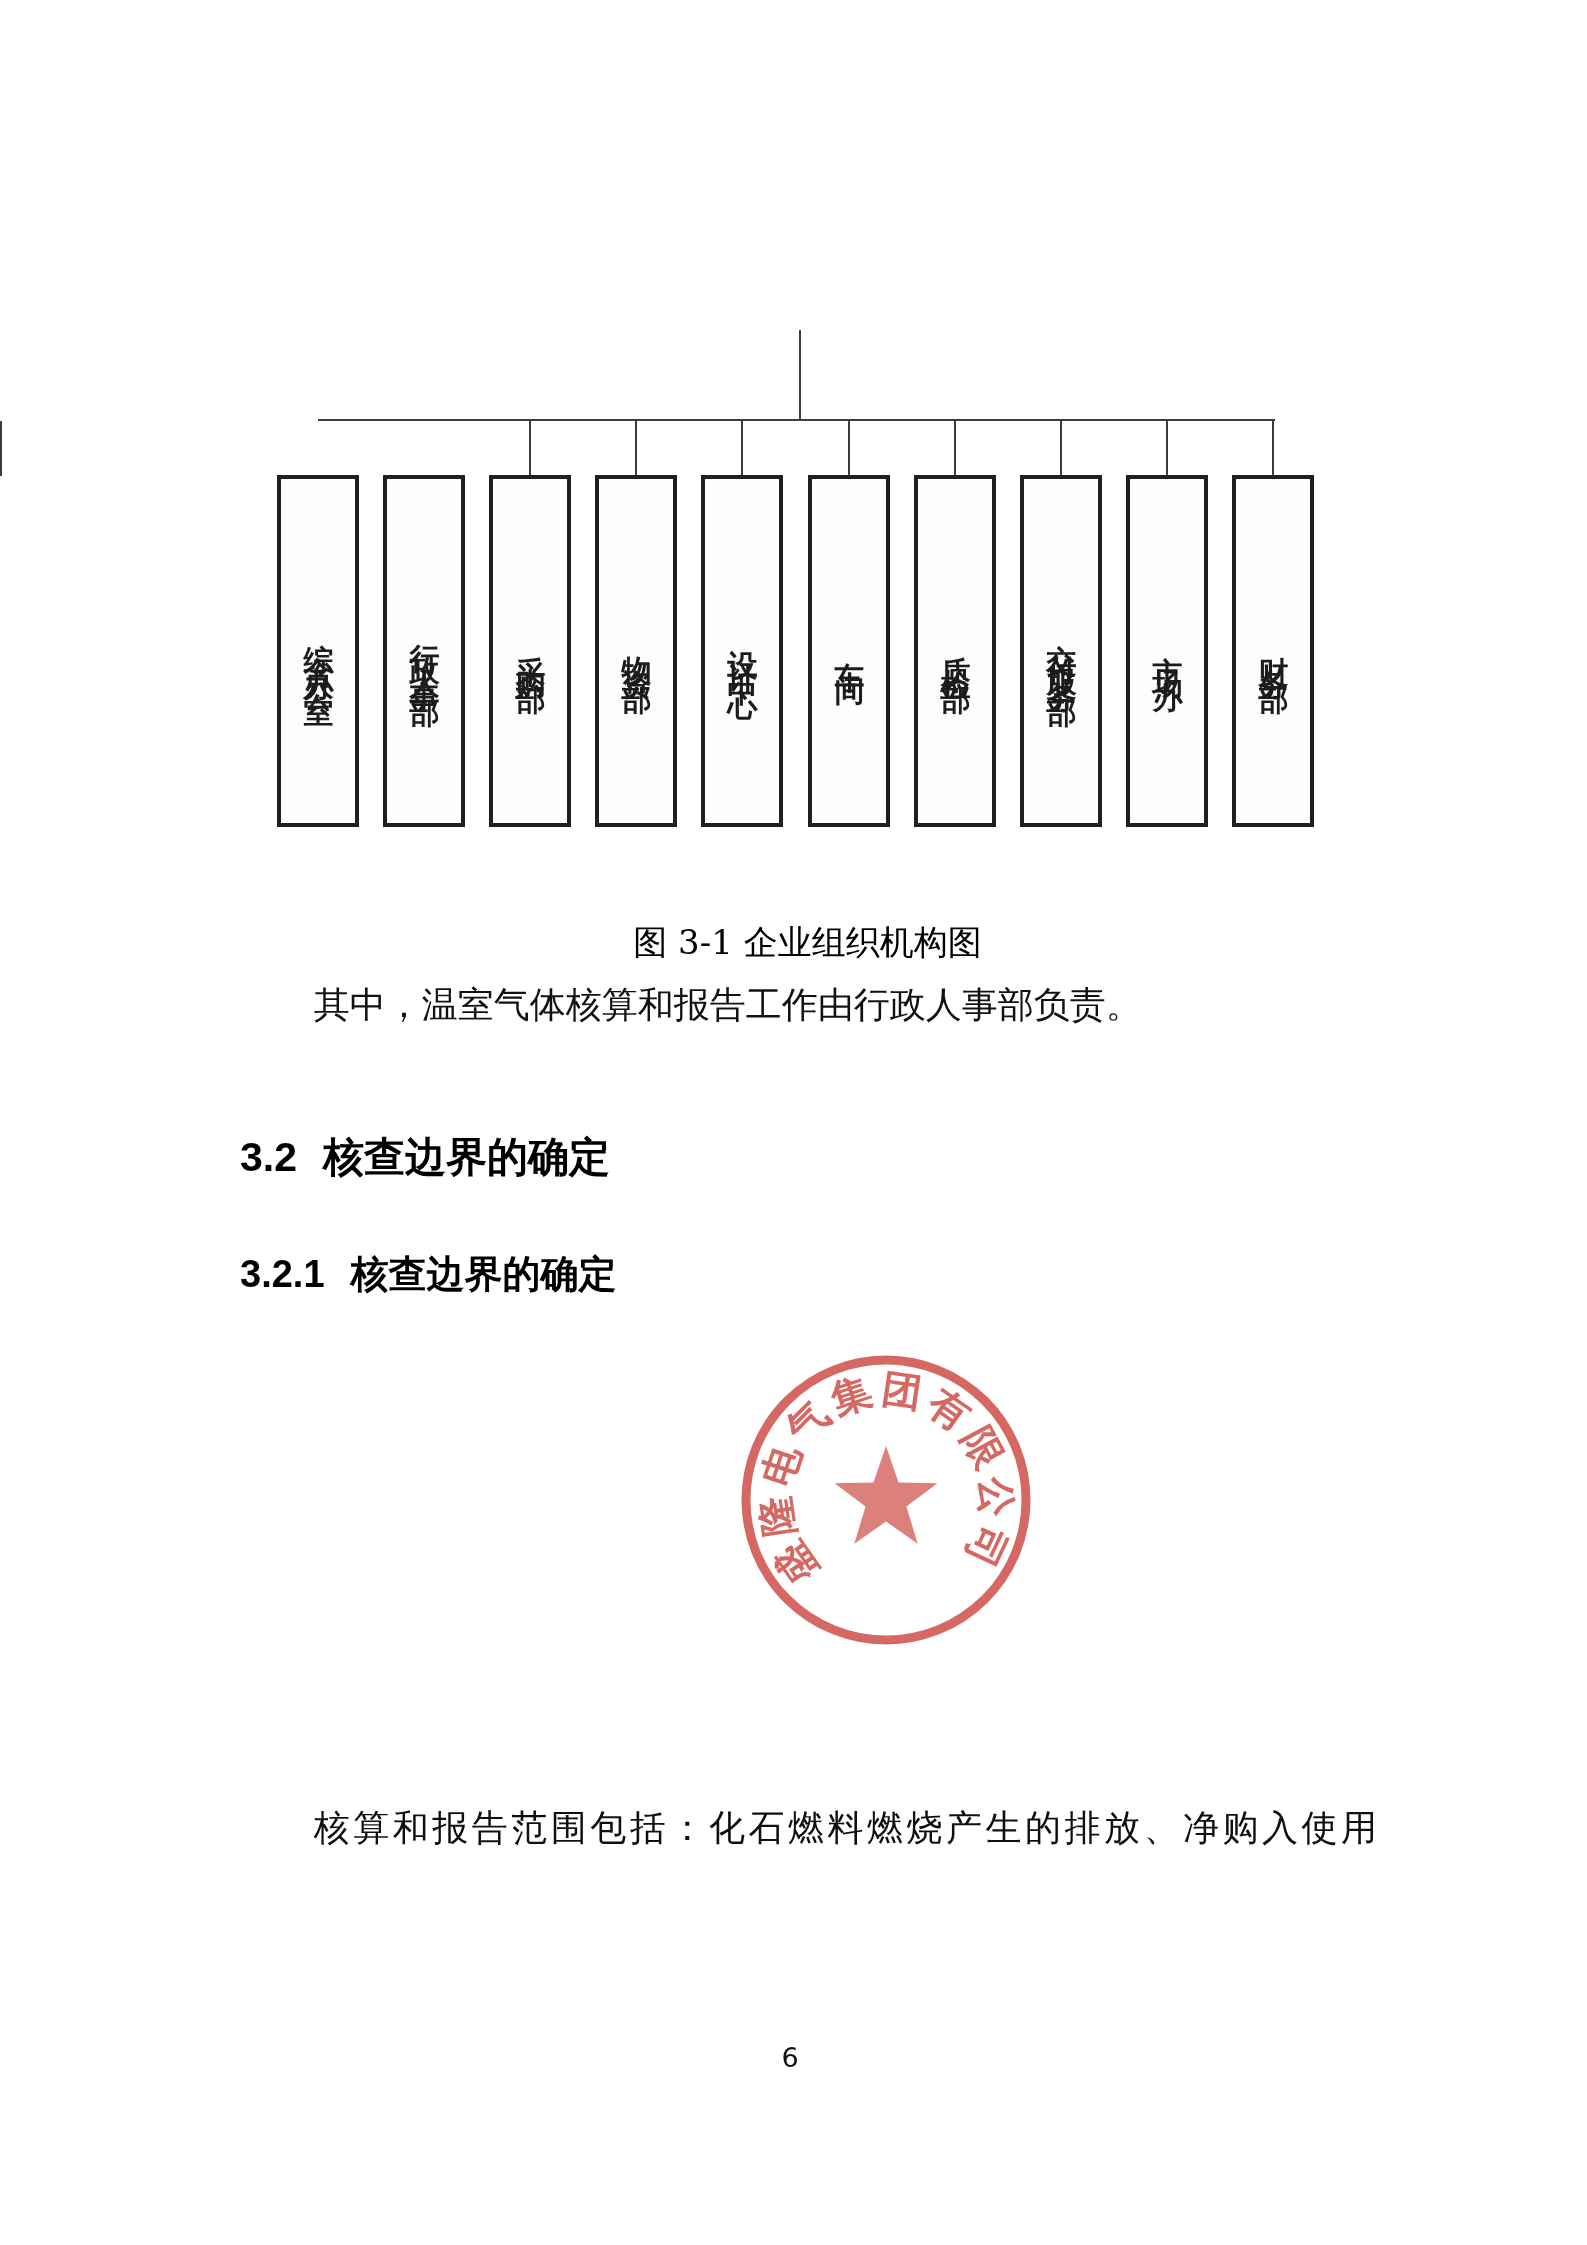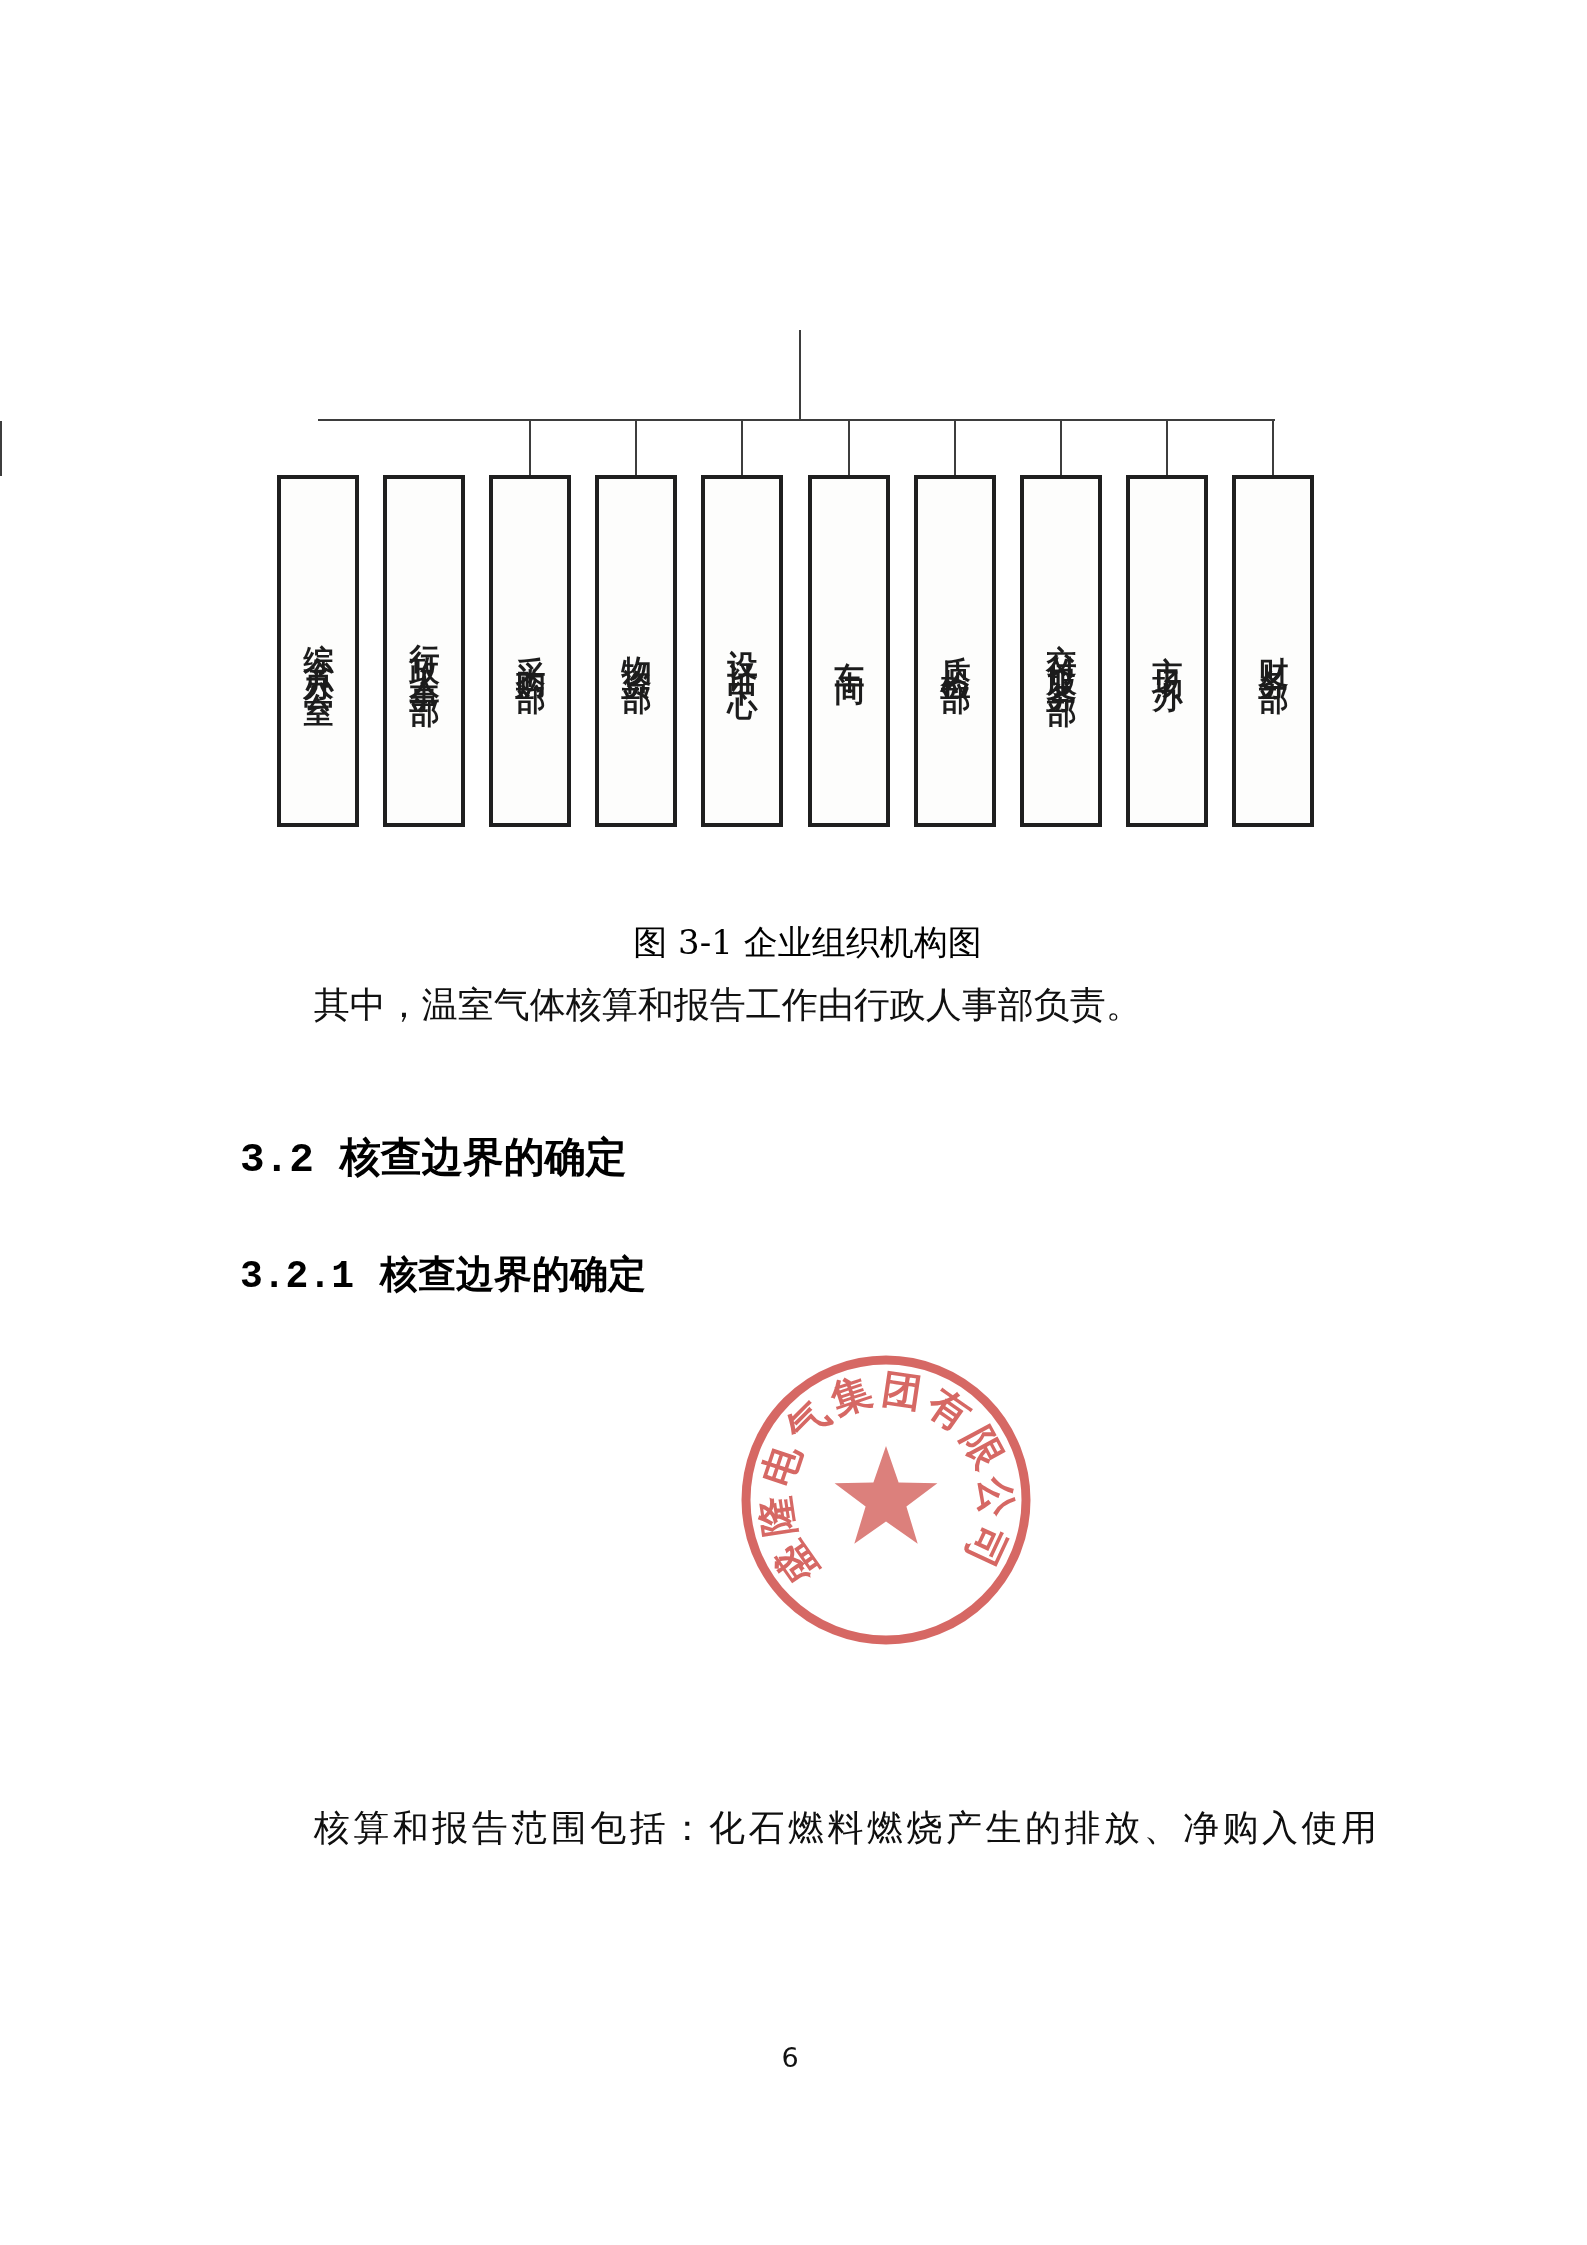--- a/index.html
+++ b/index.html
@@ -54,21 +54,21 @@
     position:absolute;left:240px;top:1130px;
     font-size:41px;font-weight:bold;color:#000;
     font-family:"DejaVu Sans","Liberation Sans",sans-serif;
   }
   .h3{
     position:absolute;left:240px;top:1249px;
     font-size:38px;font-weight:bold;color:#000;
     font-family:"DejaVu Sans","Liberation Sans",sans-serif;
     text-align:center;
   }
-  .h2 .num,.h3 .num{font-family:Liberation Mono, monospace;margin-right:26px;margin-top:32px;}
+  .h2 .num,.h3 .num{font-family:Liberation Sans, sans-serif;margin-right:26px;margin-top:32px;}
   
   .para{position:absolute;left:240px;width:1137px;font-size:36px;color:#0f0f0f;}
   .para .ln{
     height:84px;line-height:84px;white-space:nowrap;
     text-align:justify;text-align-last:justify;
     overflow:visible;
   }
   .para .ln.first{text-indent:2.05em;}
   .para .ln.last{text-align-last:left;white-space:normal;}
   #para1{top:1356px;}

